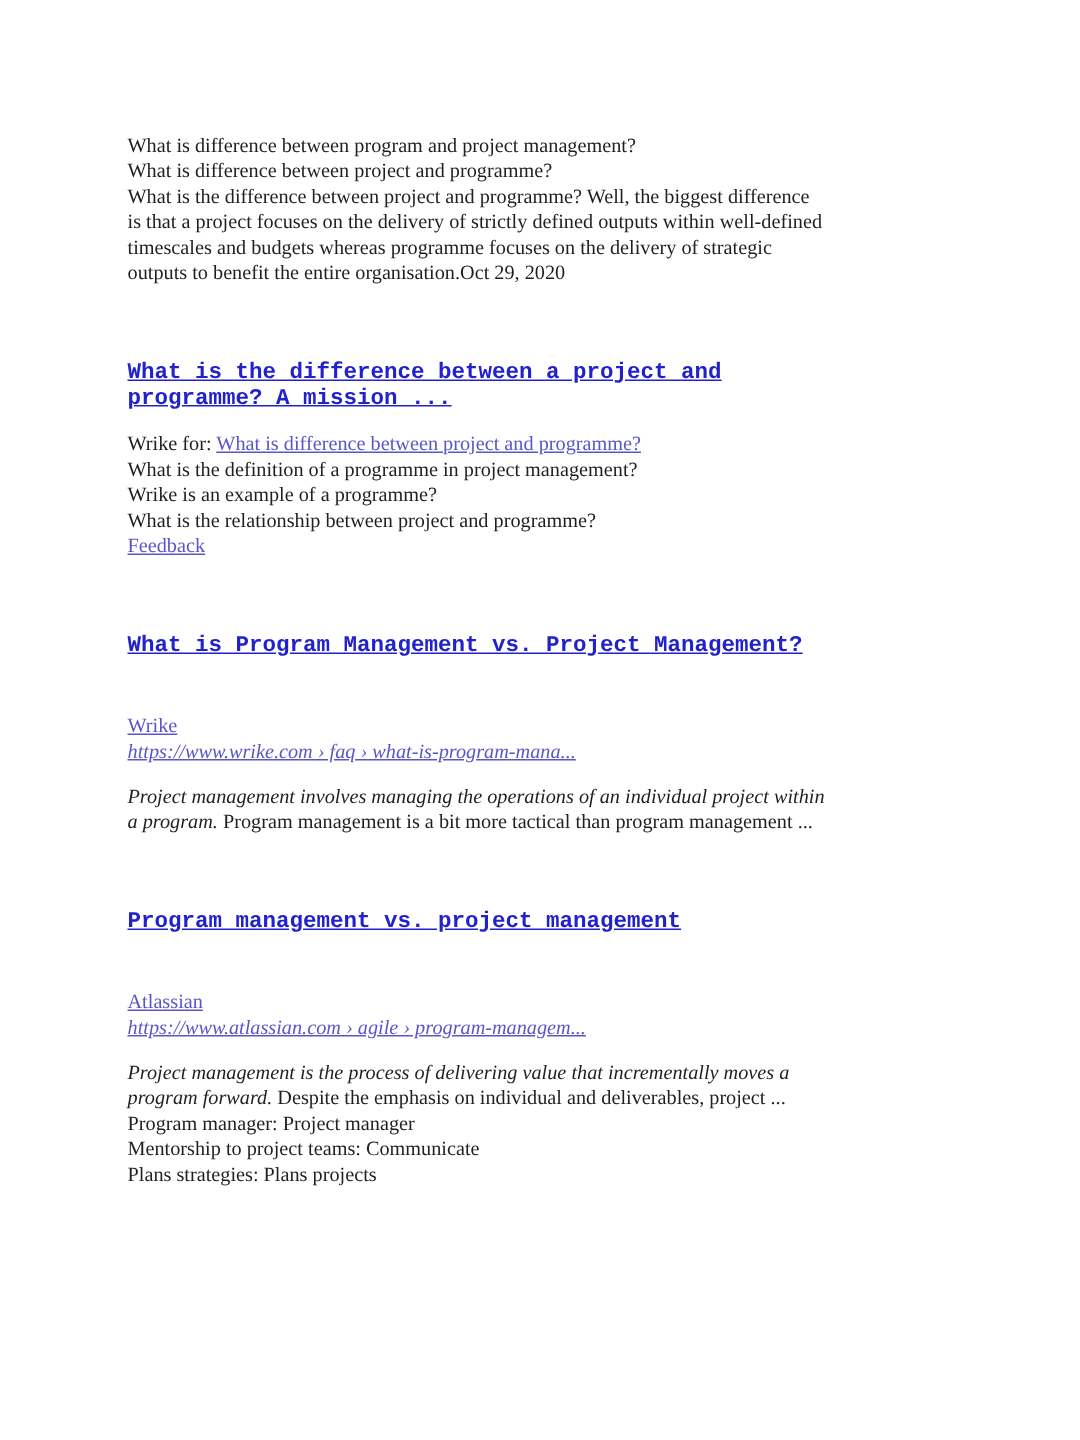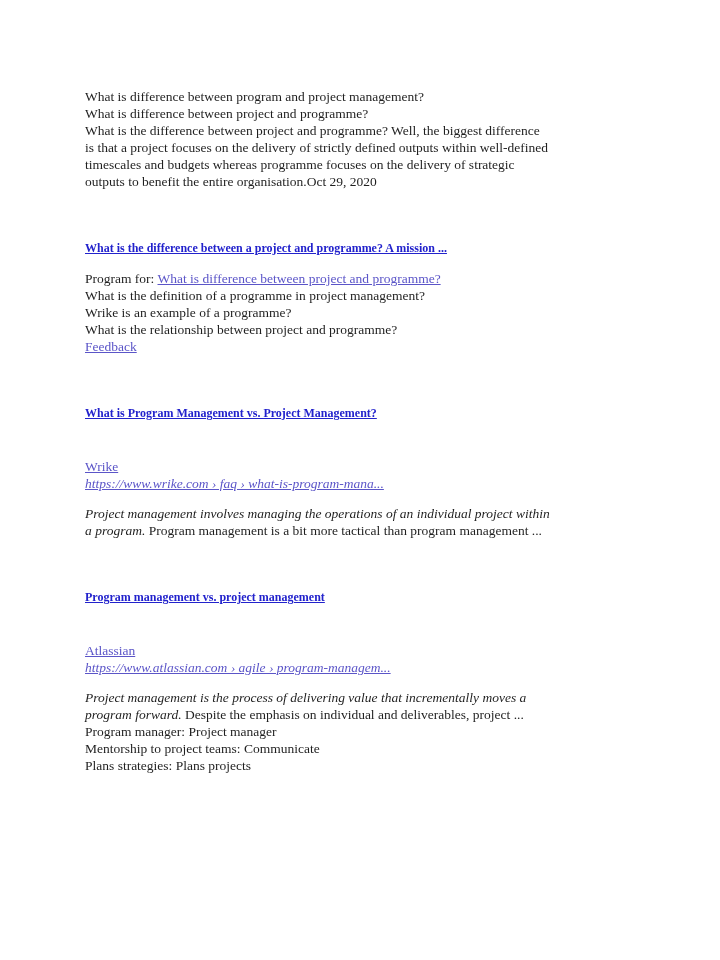--- a/index.html
+++ b/index.html
@@ -16,21 +16,21 @@
     padding:88px 90px 0 85px;
     overflow:hidden;
     background:var(--page-bg);
     font-family:"Liberation Serif","DejaVu Serif",serif;
     font-size:13.5px;line-height:17px;color:var(--text);
   }
   p{margin:0;}
   a{cursor:pointer;}
   .result-title{
     margin:50px 0 0 0;
-    font-size:12px;line-height:17px;font-weight:700;
+    font-size:15px;line-height:17px;font-weight:700;font-family:Liberation Mono, monospace;
   }
   .title-link{color:var(--heading-link);font-weight:700;text-decoration:underline;}
   .site-block{margin-top:36px;}
   .site-link{color:var(--link);text-decoration:underline;font-style:normal;}
   .url-link{color:var(--link);text-decoration:underline;font-style:italic;}
   .sub-block{margin-top:13px;}
   .inline-link{color:var(--link);text-decoration:underline;}
   .feedback-link{color:var(--link);text-decoration:underline;margin-top:24px;}
   .snippet .lead{font-style:italic;}
   .answer-box p{margin:0;}
@@ -42,21 +42,21 @@
 
   <div class="answer-box">
     <p>What is difference between program and project management?</p>
     <p>What is difference between project and programme?</p>
     <p>What is the difference between project and programme? Well, the biggest difference is that a project focuses on the delivery of strictly defined outputs within well-defined timescales and budgets whereas programme focuses on the delivery of strategic outputs to benefit the entire organisation.Oct 29, 2020</p>
   </div>
 
   <section>
     <h3 class="result-title"><a class="title-link">What is the difference between a project and programme? A mission ...</a></h3>
     <div class="sub-block">
-      <p><span>Program for:</span> <a class="inline-link">What is difference between project and programme?</a></p>
+      <p><span>Wrike for:</span> <a class="inline-link">What is difference between project and programme?</a></p>
       <p>What is the definition of a programme in project management?</p>
       <p>Wrike is an example of a programme?</p>
       <p>What is the relationship between project and programme?</p>
       <p><a class="feedback-link">Feedback</a></p>
     </div>
   </section>
 
   <section>
     <h3 class="result-title"><a class="title-link">What is Program Management vs. Project Management?</a></h3>
     <div class="site-block">

